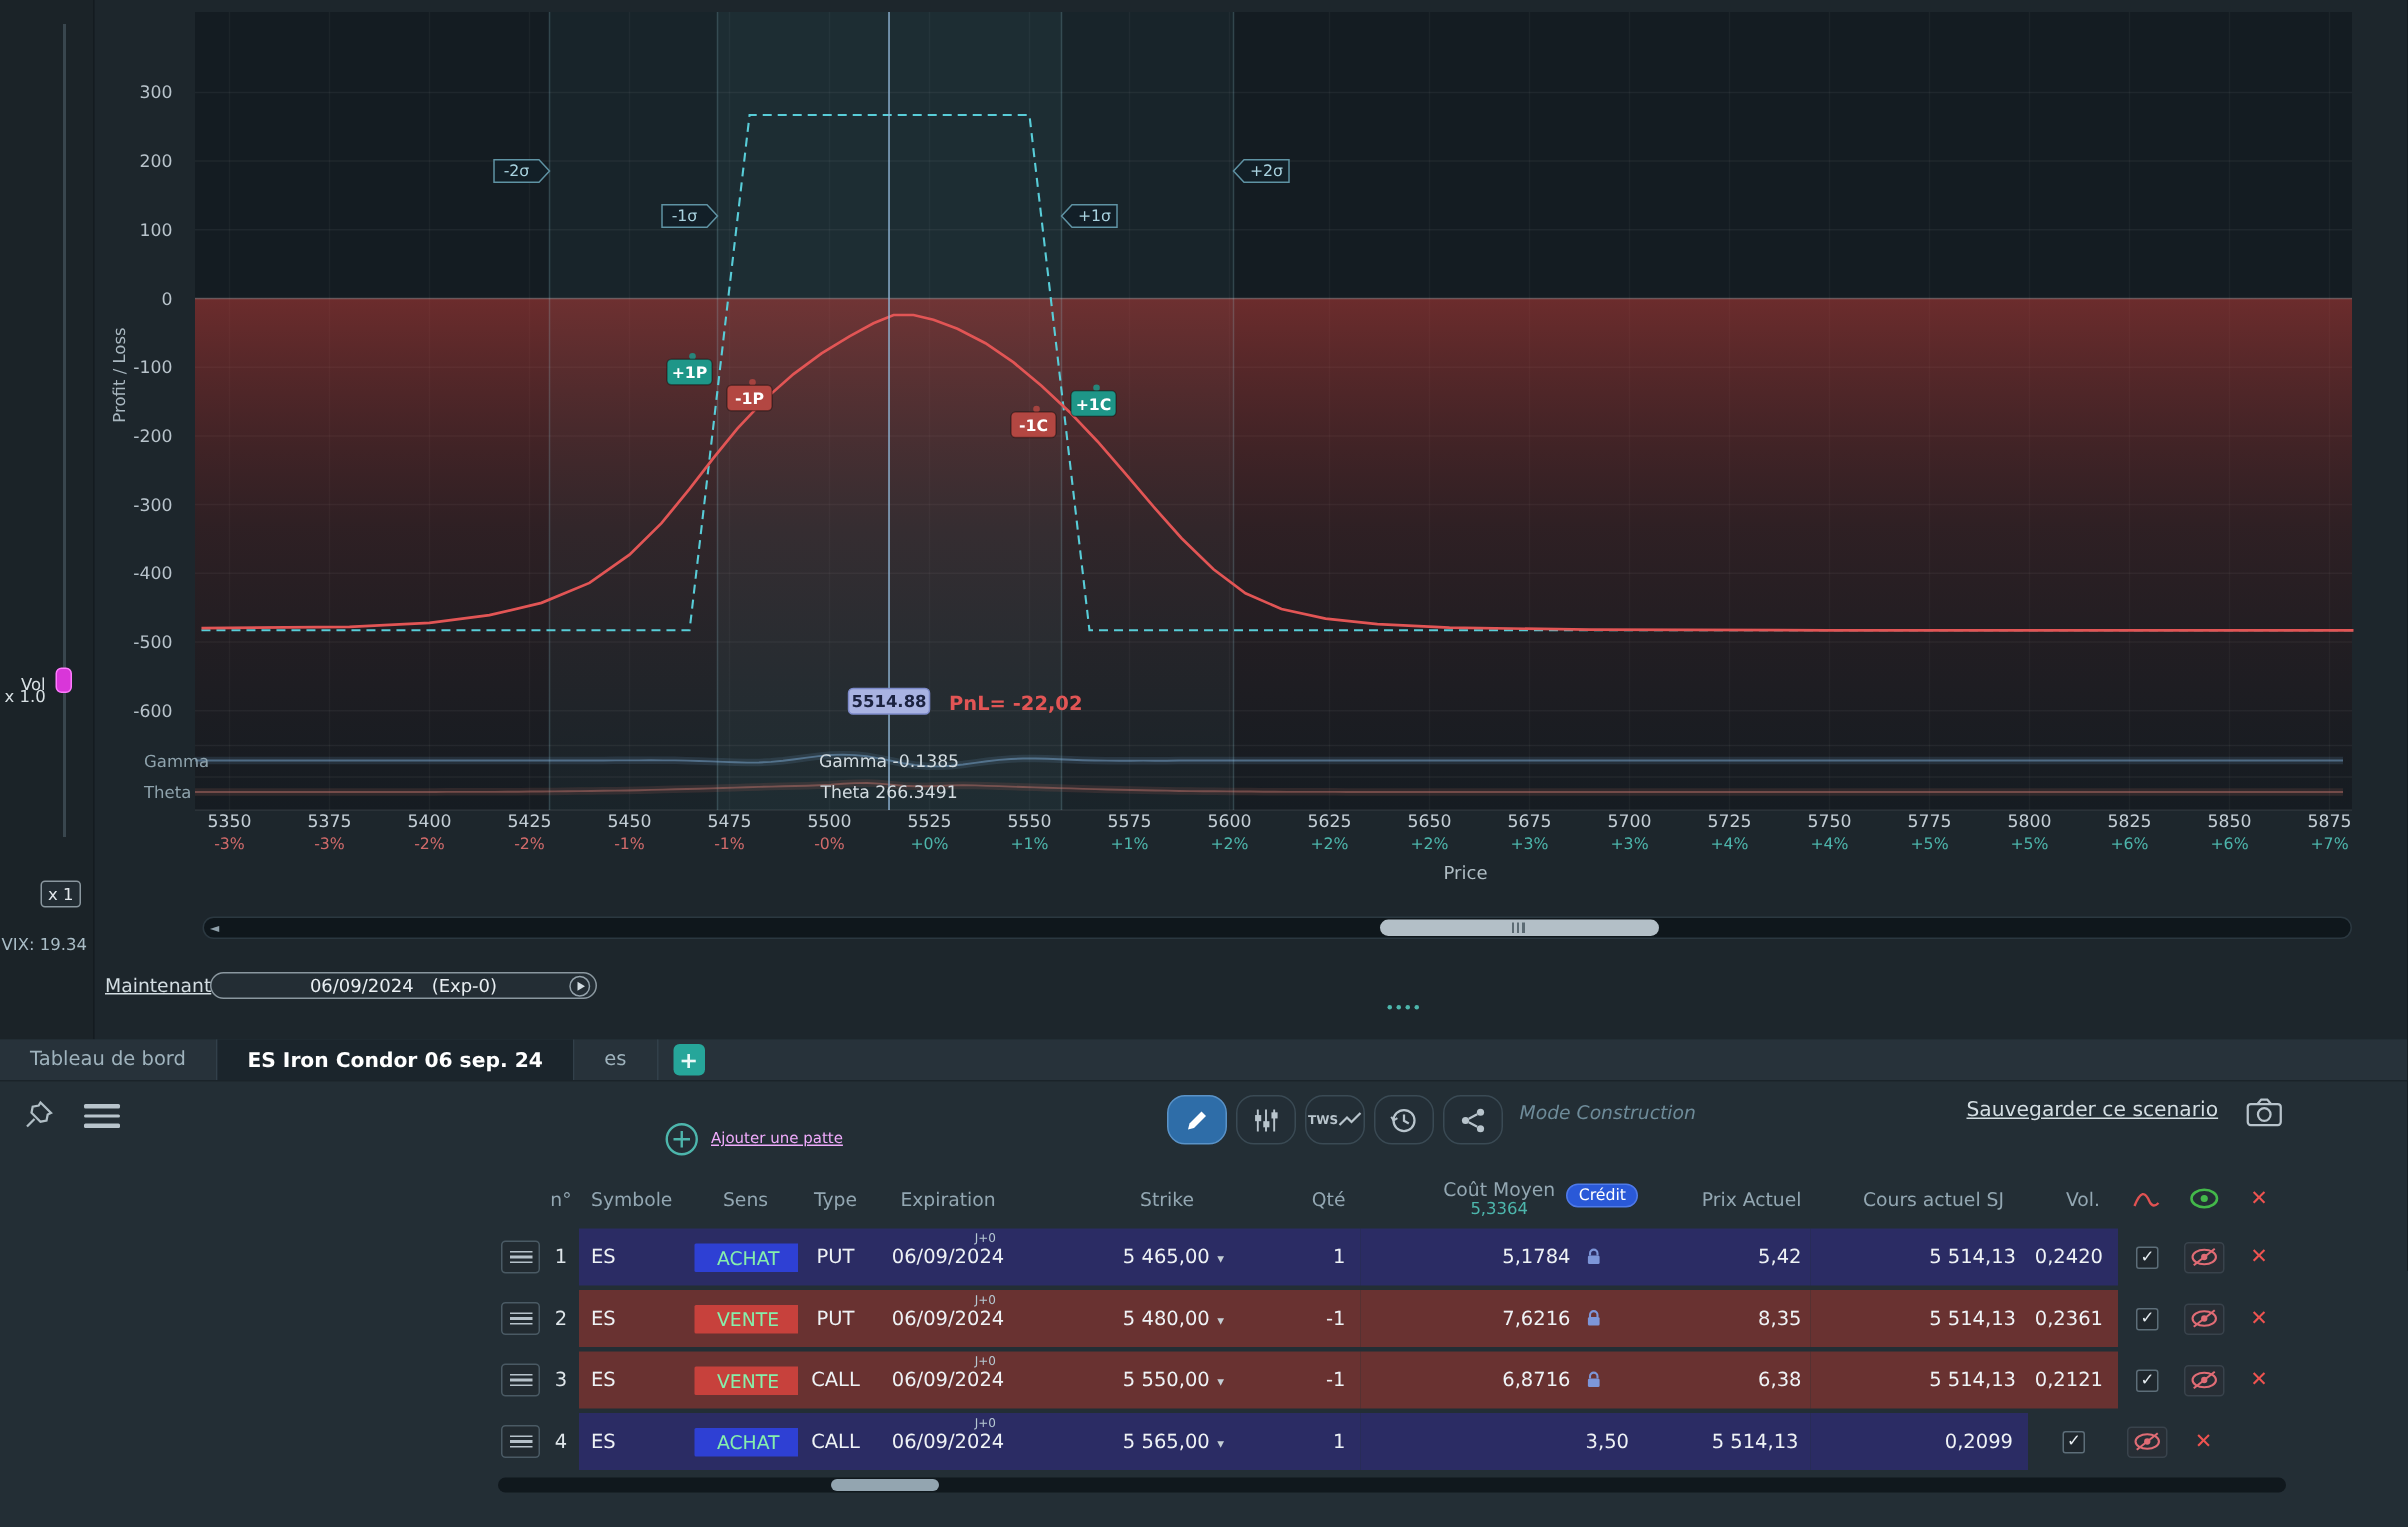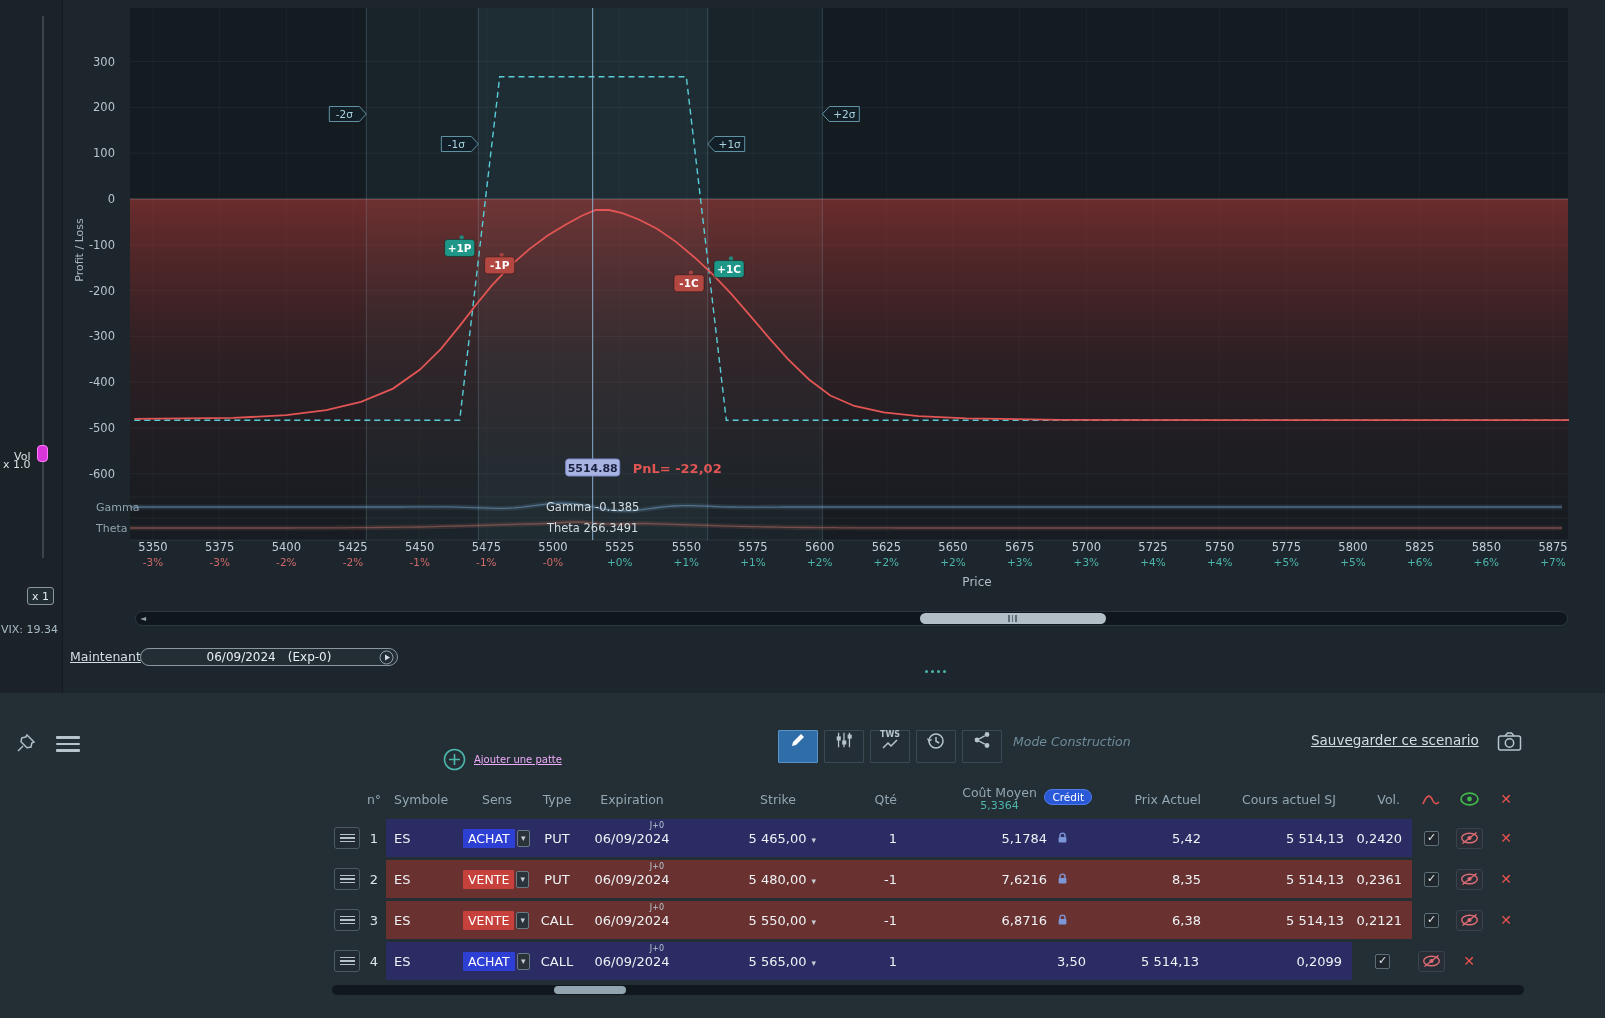--- a/index.html
+++ b/index.html
@@ -30,21 +30,21 @@
 .bottom{position:absolute;left:0;top:693px;width:1605px;height:325px;background:#232e35}
 .tabbar{position:absolute;left:0;top:0;width:100%;height:28px;background:#27323a;border-bottom:1px solid #1a2329;display:flex;align-items:stretch}
 .tab{display:flex;align-items:center;padding:0 20px;font-size:13px;color:#9fb3bd;border-right:1px solid #32404a;cursor:pointer;white-space:nowrap}
 .tab.active{background:#1b252c;color:#fff;font-weight:bold;font-size:13.5px}
 .tab-add{align-self:center;margin-left:10px;width:21px;height:21px;background:#26a69a;color:#eafaf8;border-radius:4px;display:flex;align-items:center;justify-content:center;font-size:15px;font-weight:bold;cursor:pointer}
 .pin-btn{position:absolute;left:16px;top:40px;cursor:pointer}
 .burger-big{position:absolute;left:56px;top:43px;width:24px;cursor:pointer}
 .burger-big i{display:block;width:24px;height:2.5px;background:#b8c4cc;margin-bottom:4px;border-radius:1px}
 .add-leg{position:absolute;left:443px;top:55px;display:flex;align-items:center;gap:8px;cursor:pointer}
 .add-leg a{font-size:10px;color:#f0abfc;text-decoration:underline}
-.tool-btn{position:absolute;top:37px;width:40px;height:33px;background:#232e36;border:1px solid #3a4a54;border-radius:1px;display:flex;flex-direction:column;align-items:center;cursor:pointer}
+.tool-btn{position:absolute;top:37px;width:40px;height:33px;background:#232e36;border:1px solid #3a4a54;border-radius:12px;display:flex;flex-direction:row;align-items:center;justify-content:center;cursor:pointer}
 .tool-btn.active{background:#2e6da8;border-color:#5a93c8}
 .tws-label{font-size:8px;color:#b8c4cc;line-height:8px;font-weight:bold}
 .mode-label{position:absolute;left:1013px;top:41px;font-size:12.5px;font-style:italic;color:#6e8b99}
 .save-link{position:absolute;left:1311px;top:39px;font-size:13.5px;color:#d3dde2;text-decoration:underline;cursor:pointer}
 .camera-btn{position:absolute;left:1497px;top:38px;cursor:pointer}
 
 .legs-table{position:absolute;left:332px;top:89px;width:1192px}
 .thead,.trow{display:grid;grid-template-columns:30px 24px 76px 70px 50px 100px 140px 85px 185px 115px 145px 60px 38px 38px 36px}
 .thead{height:34px;align-items:center;font-size:12.5px;color:#93a7b2}
 .trow{height:38px;margin-top:3px;align-items:stretch;font-size:13px;color:#eef2f5;position:relative}
@@ -61,21 +61,21 @@
 .cell.exp{justify-content:center;position:relative}
 .jtag{position:absolute;top:2px;right:18px;font-size:8px;color:#b6c8d2}
 .cell.strike{justify-content:flex-end;padding-right:6px;gap:5px;cursor:pointer}
 .cell.qty{justify-content:flex-end;padding-right:10px}
 .cell.avg{justify-content:flex-end;padding-right:24px;gap:10px}
 .cell.px{justify-content:flex-end;padding-right:6px}
 .cell.und{justify-content:flex-end;padding-right:8px}
 .cell.vol{justify-content:flex-end;padding-right:10px}
 .cell.ctr{justify-content:center}
 .sens{padding-left:1px;gap:2px}
-.chip{color:#ffffff;font-size:12.5px;padding:2px 5px;border-radius:1px;cursor:pointer}
+.chip{color:#86efac;font-size:12.5px;padding:2px 15px;border-radius:1px;cursor:pointer}
 .buy .chip{background:#2e40d4}
 .sell .chip{background:#c7413c}
 .caret-box{width:13px;height:17px;border:1px solid #6b7b85;background:#2a333a;display:flex;align-items:center;justify-content:center;border-radius:2px;cursor:pointer}
 .caret-box::before,.caret::before{content:"▾";font-size:9px;color:#c4ced4}
 .burger-chip{width:26px;height:22px;border:1px solid #4a5a64;border-radius:3px;background:#222b31;display:flex;flex-direction:column;align-items:center;justify-content:center;gap:2px;cursor:pointer}
 .burger-chip i{width:15px;height:1.5px;background:#b6c2ca}
 .avg-head{position:relative;flex-direction:column;justify-content:center;line-height:13px}
 .credit-badge{position:absolute;right:0;top:3px;background:#2a59d8;border:1px solid #4f7ae8;color:#fff;font-size:10.5px;padding:0 7px;border-radius:8px;line-height:14px}
 .avg-sub{color:#4db6ac;font-size:11px}
 .checkbox{width:15px;height:15px;border:1px solid #5d6e79;border-radius:2px;background:#1f272d;position:relative;cursor:pointer}
@@ -267,20 +267,26 @@
     <div class="splitter-dots">
         <i></i>
         <i></i>
         <i></i>
         <i></i>
       </div>
   </div>
 
   <div class="bottom">
 
+    <div class="tabbar">
+      <div class="tab">Tableau de bord</div>
+      <div class="tab active">ES Iron Condor 06 sep. 24</div>
+      <div class="tab">es</div>
+      <div class="tab-add">+</div>
+    </div>
 
     <span class="pin-btn">
       <svg width="20" height="20" viewBox="0 0 20 20" fill="none" stroke="#b0bec5" stroke-width="1.5">
         <path d="M11 2l7 7-2.2 1-.8 4-4 .8-6-6 .8-4 4-.8z"></path>
           <path d="M7 13l-5 5"></path>
       </svg>
     </span>
     <span class="burger-big">
         <i></i>
         <i></i>

